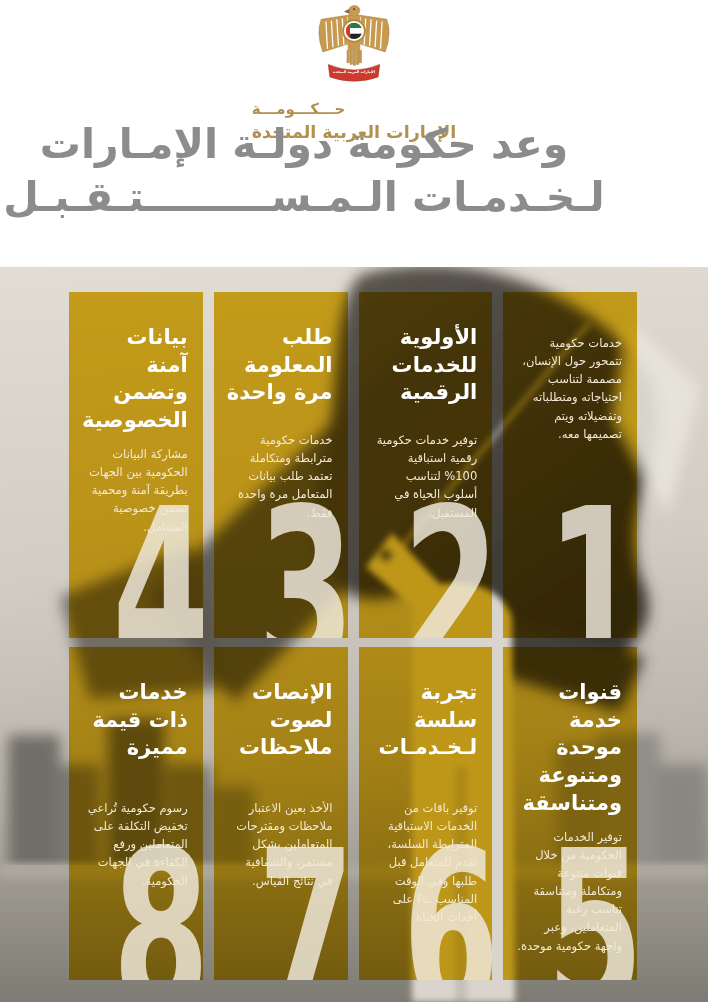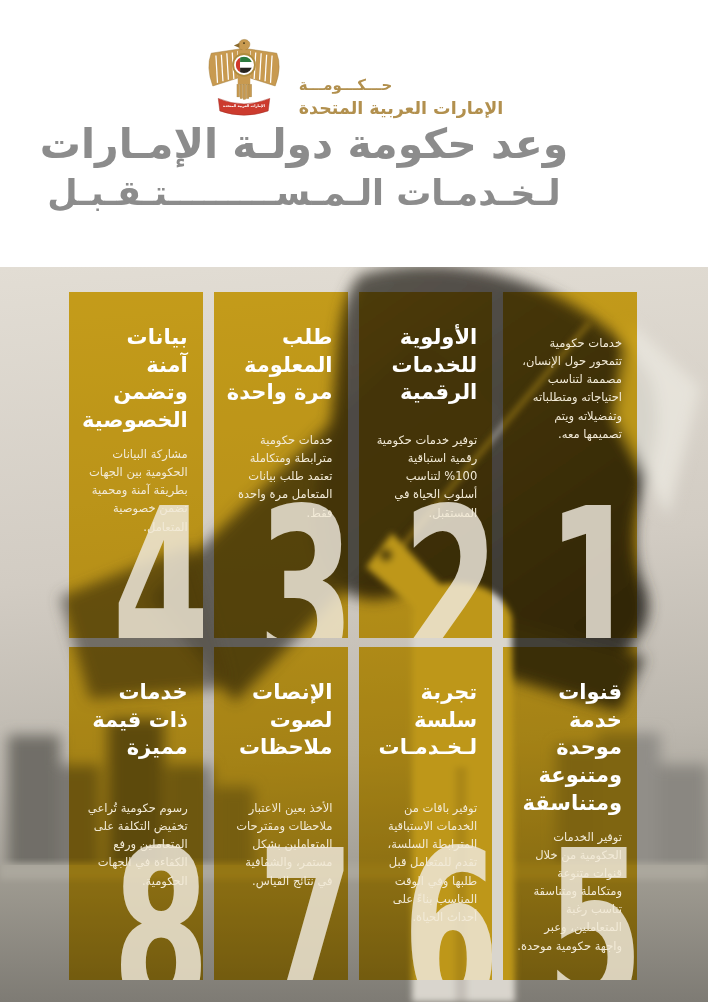--- a/index.html
+++ b/index.html
@@ -3,35 +3,35 @@
 <meta charset="utf-8">
 <style>
   html,body{margin:0;padding:0;background:#ffffff;}
   .poster{
     position:relative;width:708px;height:1002px;overflow:hidden;
     background:#ffffff;font-family:"DejaVu Sans",sans-serif;direction:rtl;
   }
   
   .logo-block{
     position:absolute;top:26px;left:0;width:708px;height:92px;
-    display:flex;flex-direction:row;justify-content:center;align-items:flex-end;gap:16px;
+    display:flex;flex-direction:column;justify-content:center;align-items:center;gap:16px;
     direction:ltr;
   }
   .emblem{width:78px;height:82px;flex:0 0 auto;}
   .logo-text{display:flex;flex-direction:column;align-items:flex-end;direction:rtl;
     color:var(--logo_gold,#b2904e);}
   .logo-line1{font-size:15px;font-weight:bold;letter-spacing:1px;}
   .logo-line2{font-size:17.5px;font-weight:bold;margin-top:4px;}
   
   .main-title{
     position:absolute;top:120px;left:0;width:608px;text-align:center;
     color:var(--title_gray,#8c8c8c);font-weight:bold;line-height:1.18;
   }
   .main-title .t1{font-size:41px;}
-  .main-title .t2{font-size:35px;margin-top:5px;letter-spacing:1px;}
+  .main-title .t2{font-size:41px;margin-top:5px;letter-spacing:1px;}
   
   .photo{
     position:absolute;top:267px;left:0;width:708px;height:735px;overflow:hidden;
     background:linear-gradient(175deg,#e2ddd4 0%,#d2ccc3 40%,#bcb7ae 65%,#a29e95 80%,#999589 100%);
   }
   .photo svg{position:absolute;top:0;left:0;}
   
   .row{position:absolute;left:69px;width:568px;display:grid;
        grid-template-columns:repeat(4,1fr);gap:11px;direction:rtl;}
   .row1{top:292px;height:346px;}

